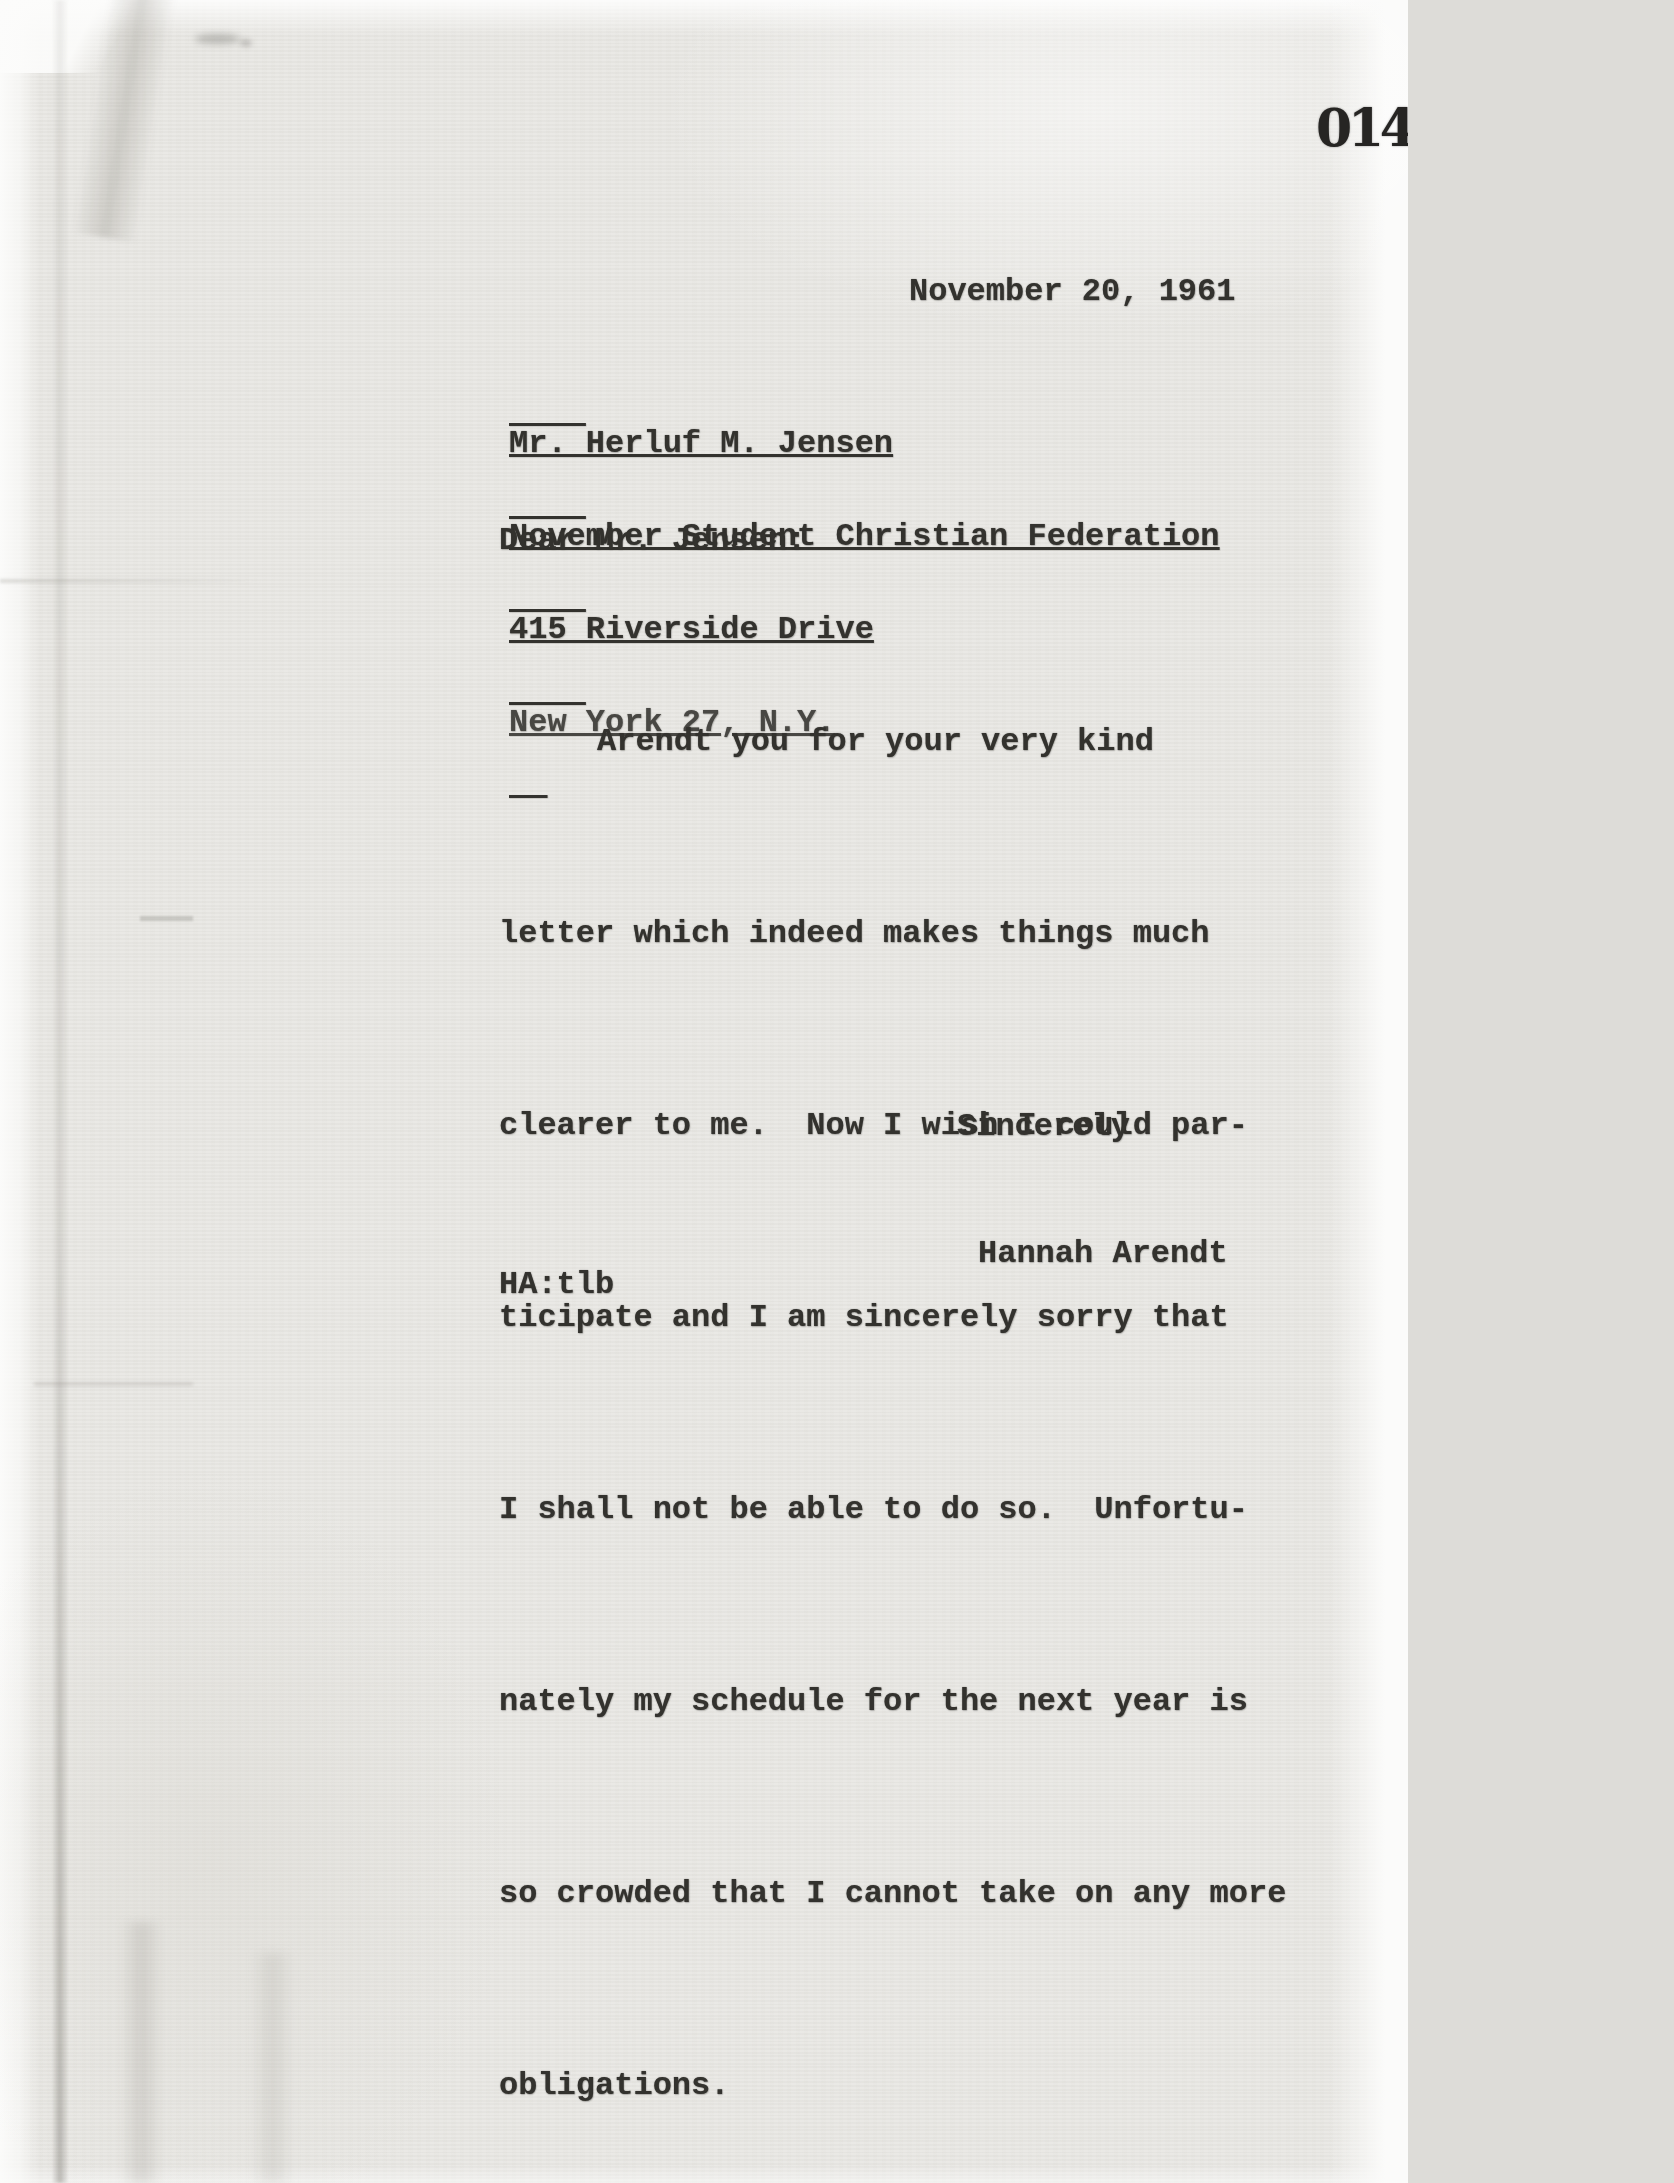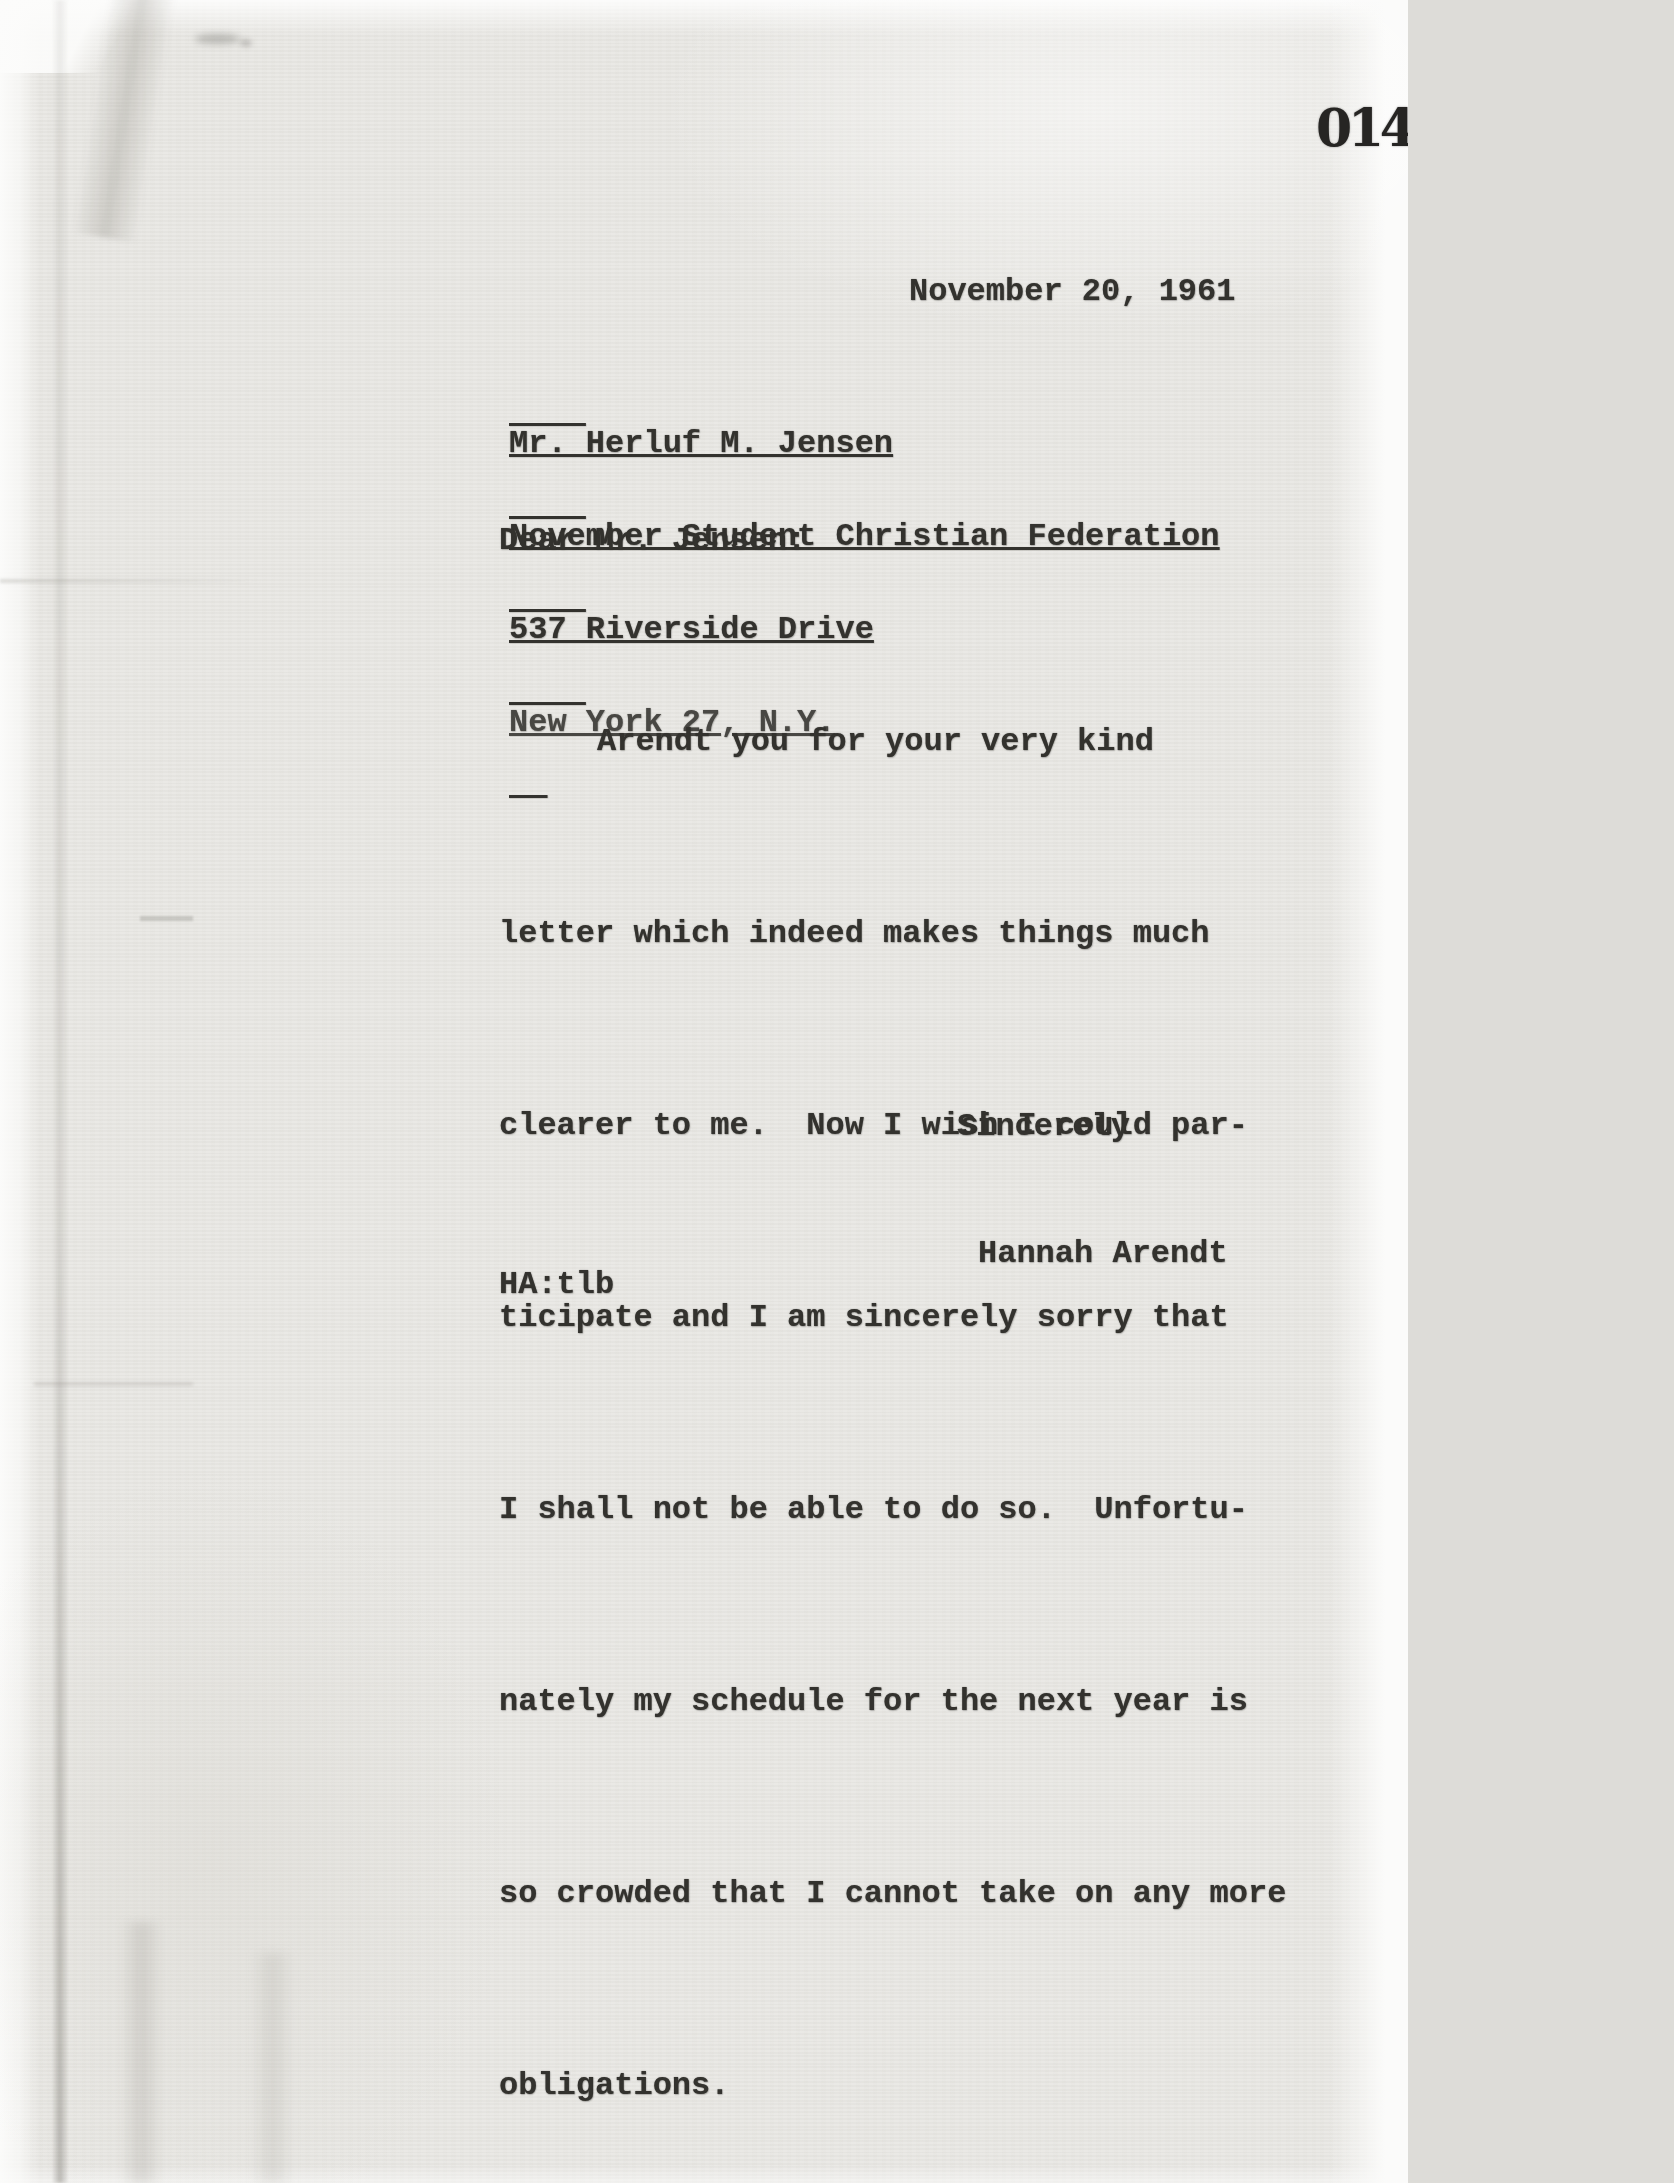--- a/index.html
+++ b/index.html
@@ -135,21 +135,21 @@
   <div class="overlay crease-h2"></div>
   <div class="overlay dash1"></div>
 
   <div class="stamp">014279</div>
 
   <div class="typed" style="left:909px; top:276px;">November 20, 1961</div>
 
   <div class="typed addr-block" style="left:509px; top:366px;text-decoration:underline;">
     <div>Mr. Herluf M. Jensen</div>
     <div>November Student Christian Federation</div>
-    <div>537 Riverside Drive</div>
+    <div>415 Riverside Drive</div>
     <div class="faded">New York 27, N.Y.</div>
   </div>
 
   <div class="typed" style="left:499px; top:525px;">Dear Mr. Jensen:</div>
 
   <div class="typed body-block" style="left:499px; top:582px;">
     <div class="indent">Arendt you for your very kind</div>
     <div>letter which indeed makes things much</div>
     <div>clearer to me.  Now I wish I could par-</div>
     <div>ticipate and I am sincerely sorry that</div>

